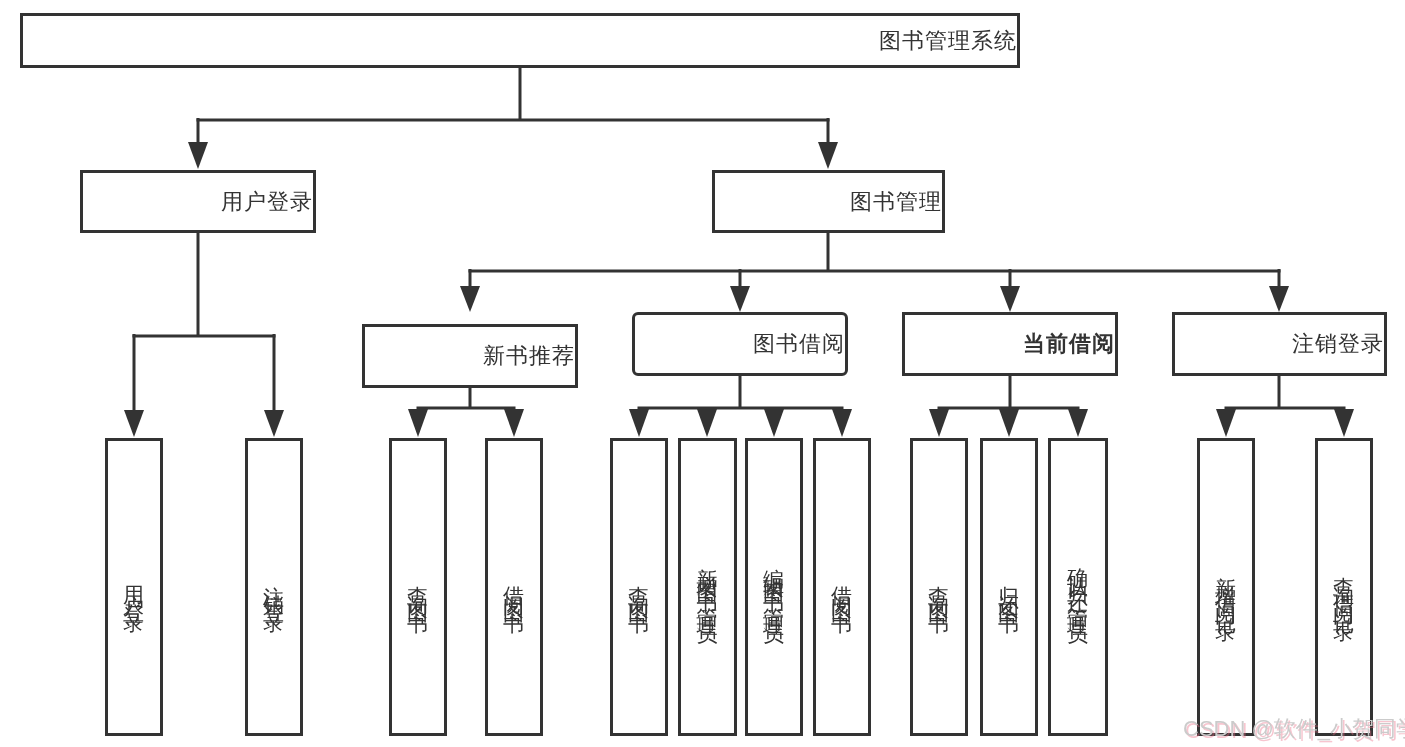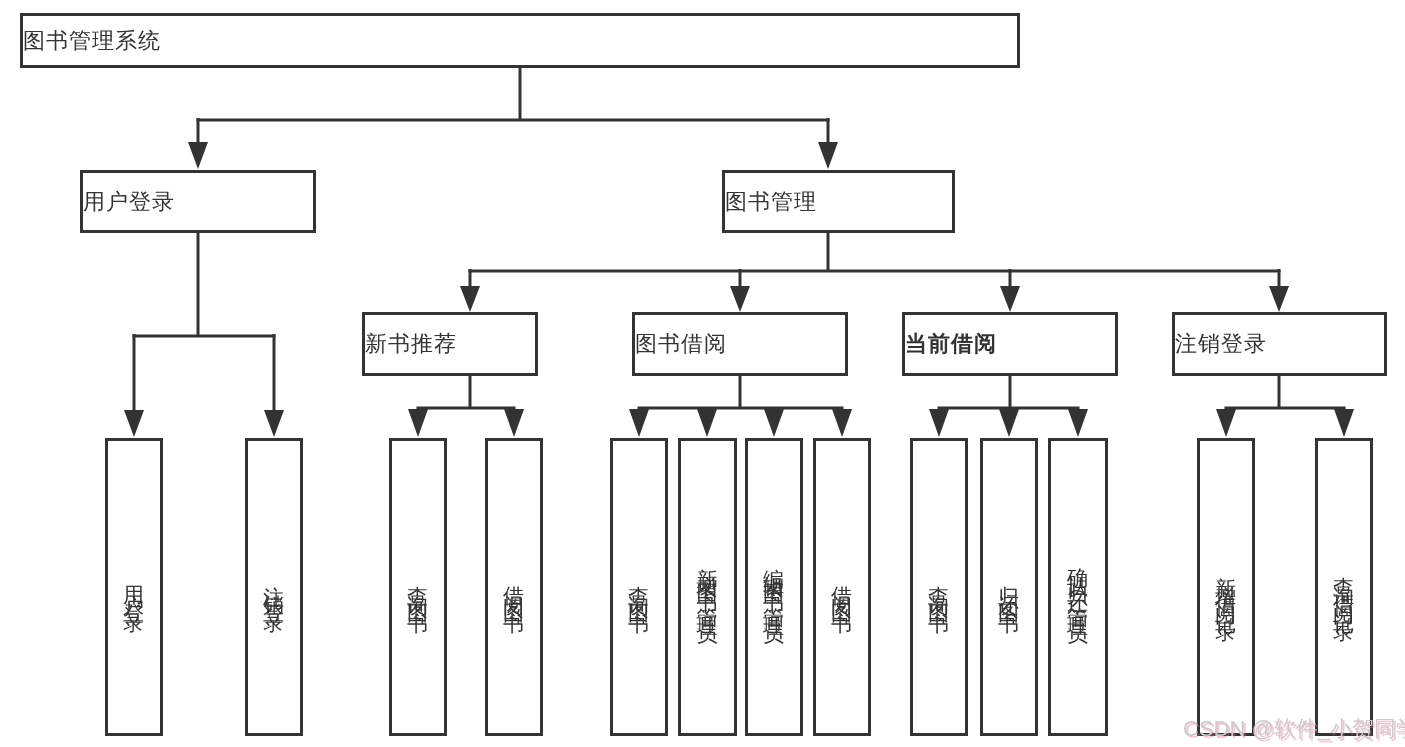--- a/index.html
+++ b/index.html
@@ -22,21 +22,21 @@
     width: 1405px;
     height: 747px;
   }
   .node {
     position: absolute;
     box-sizing: border-box;
     border: 3px solid #333333;
     background: #ffffff;
     display: flex;
     align-items: center;
-    justify-content: flex-start;
+    justify-content: flex-end;
     font-size: 22px;
     color: #333333;
     letter-spacing: 1px;
   }
   .leaf {
     position: absolute;
     box-sizing: border-box;
     top: 438px;
     height: 298px;
     width: 58px;
@@ -133,28 +133,28 @@
     </g>
   </svg>
 
   <div class="node" style="left:20px; top:13px; width:1000px; height:55px;">
     <span>图书管理系统</span>
   </div>
 
   <div class="node" style="left:80px; top:170px; width:236px; height:63px;">
     <span>用户登录</span>
   </div>
-  <div class="node" style="left:712px; top:170px; width:233px; height:63px;margin-left:10px;">
+  <div class="node" style="left:712px; top:170px; width:233px; height:63px;">
     <span>图书管理</span>
   </div>
 
-  <div class="node" style="left:362px; top:312px; width:176px; height:64px;">
+  <div class="node" style="left:362px; top:324px; width:216px; height:64px;">
     <span>新书推荐</span>
   </div>
-  <div class="node" style="left:632px; top:312px; width:216px; height:64px;">
+  <div class="node" style="left:632px; top:312px; width:216px; height:64px;border-radius:6px;">
     <span>图书借阅</span>
   </div>
   <div class="node" style="left:902px; top:312px; width:216px; height:64px;font-weight:bold;">
     <span>当前借阅</span>
   </div>
   <div class="node" style="left:1172px; top:312px; width:215px; height:64px;">
     <span>注销登录</span>
   </div>
 
   <div class="leaf" style="left:105px;">

